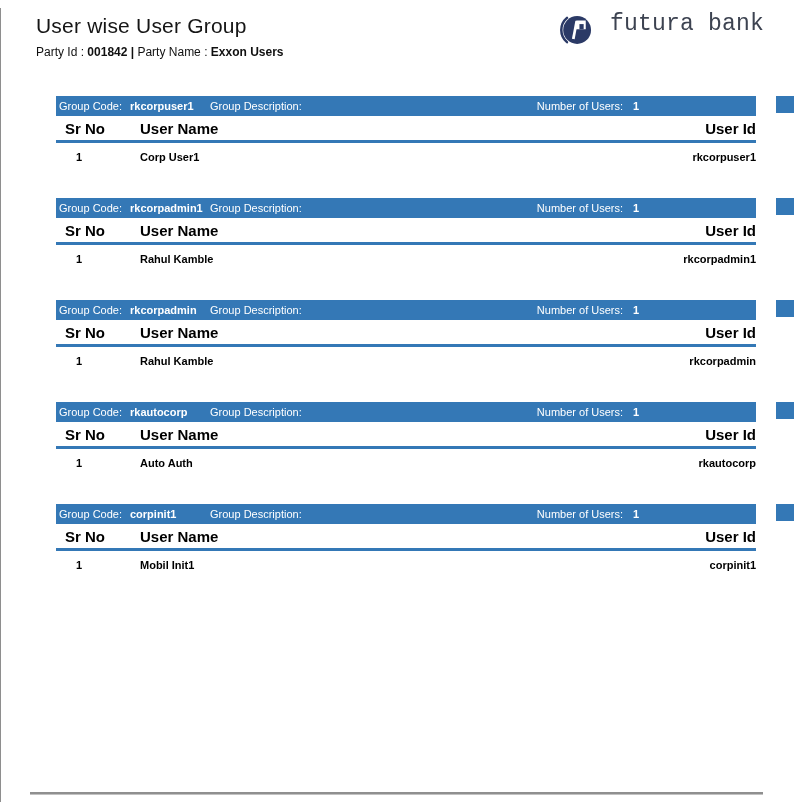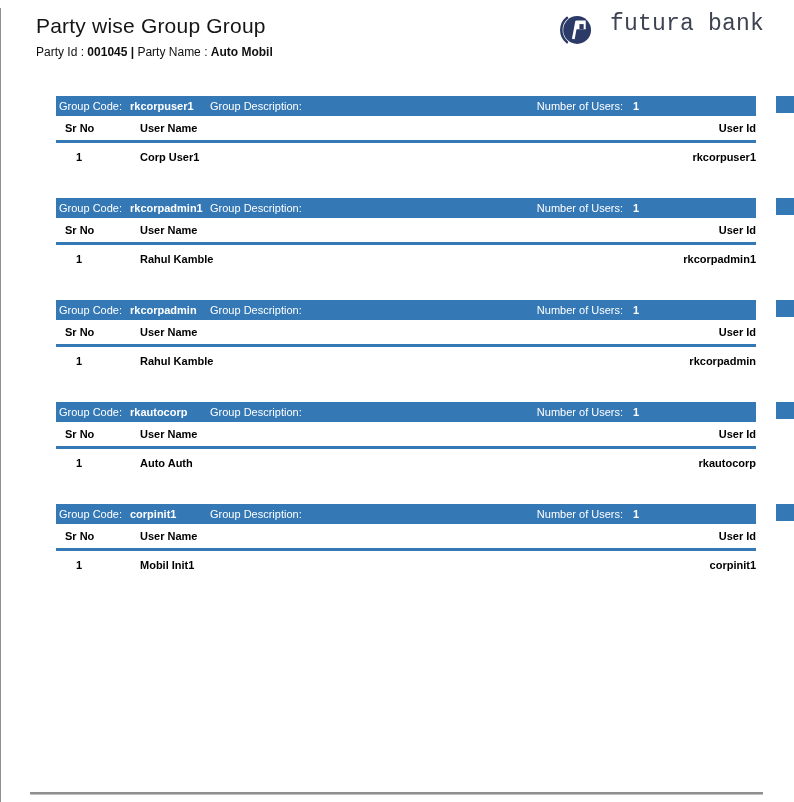--- a/index.html
+++ b/index.html
@@ -43,21 +43,21 @@
     width:31px; height:17px; background:#3478b6;
   }
   .bar-cell-code  { width:22%; padding-left:3px; white-space:nowrap; }
   .bar-cell-desc  { width:30%; text-align:left; }
   .bar-cell-users { flex:1; text-align:center; }
   .bar-value { font-weight:bold; margin-left:8px; }
   .bar-value-users { font-weight:bold; margin-left:10px; }
 
   .cols {
     height:24px; display:flex; align-items:center;
-    font-size:11px; font-weight:bold; color:#000;
+    font-size:15px; font-weight:bold; color:#000;
   }
   .col-1 { width:12%; padding-left:9px; }
   .col-2 { width:38%; text-align:left; }
   .col-3 { flex:1; text-align:right; }
   .rule  { height:3px; background:#3478b6; }
 
   .data-row {
     height:27px; display:flex; align-items:center;
     font-size:11px; font-weight:bold; color:#000;
   }
@@ -70,23 +70,23 @@
   }
 </style>
 </head>
 <body>
 
 <div class="page">
   <div class="edge-left"></div>
 
   <div class="header">
     <div>
-      <div class="report-title">Party wise Group Group</div>
-      <div class="report-subtitle"><span>Party Id : </span><span class="bold">001045</span>
-        <span class="bold">|</span><span> Party Name : </span><span class="bold">Auto Mobil</span>
+      <div class="report-title">User wise User Group</div>
+      <div class="report-subtitle"><span>Party Id : </span><span class="bold">001842</span>
+        <span class="bold">|</span><span> Party Name : </span><span class="bold">Exxon Users</span>
       </div>
     </div>
 
     <div class="logo">
       <span>
         <svg width="38" height="38" viewBox="0 0 36 36">
           <path d="M10.4,6.5 A15,15 0 0 0 10.4,29.5" fill="none" stroke="#2b3a66" stroke-width="2.4" stroke-linecap="round"></path>
           <circle cx="20" cy="18" r="13.2" fill="#2b3a66"></circle>
           <path d="M19.2,9 L28.2,9 L28.2,17.2 L18,17.2 Z" fill="#ffffff"></path>
           <rect x="22.2" y="12.4" width="4" height="4.8" fill="#2b3a66"></rect>

